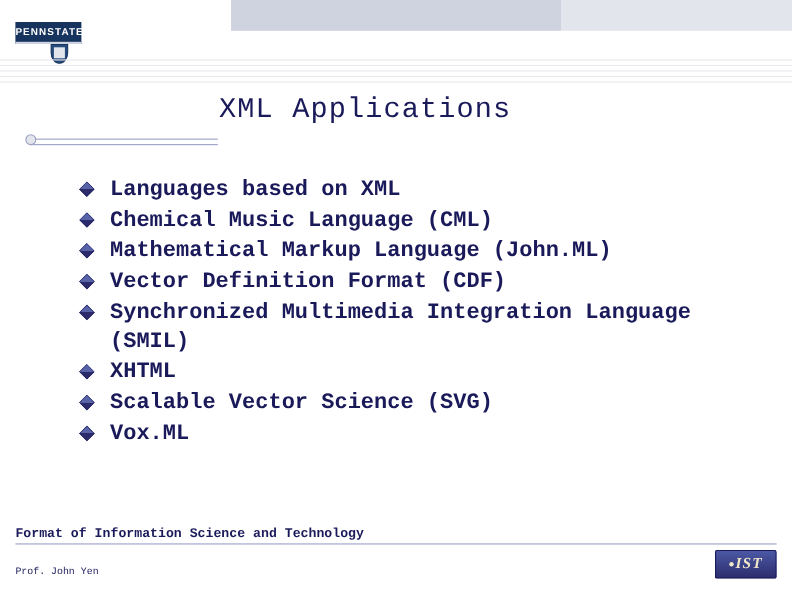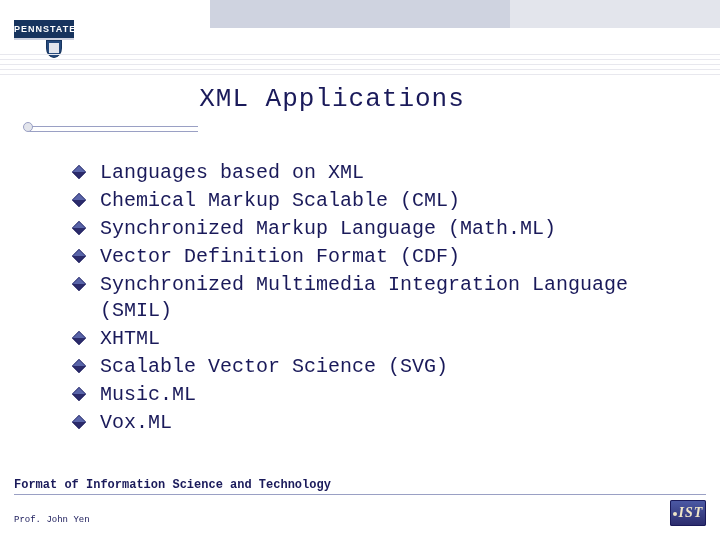--- a/index.html
+++ b/index.html
@@ -104,20 +104,21 @@
     border: 1px solid #9aa0c4;
   }
 
   .content {
     position: absolute;
     top: 160px;
     left: 74px;
     right: 40px;
     font-size: 20px;
     line-height: 26px;
+    font-weight: bold;
   }
   .item {
     position: relative;
     padding-left: 26px;
     margin-bottom: 2px;
   }
   .bullet {
     position: absolute;
     left: 0;
     top: 7px;
@@ -144,21 +145,21 @@
   }
   .footer-sub {
     font: 9px/12px "Courier New", Courier, monospace;
     color: #1a1a5a;
     margin-top: 19px;
   }
   .ist-badge {
     position: absolute;
     right: 0;
     bottom: 0;
-    width: 36px;
+    width: 56px;
     height: 26px;
     background: linear-gradient(#4c5aa6, #2b2b6b);
     color: #f0e6c8;
     border-radius: 2px;
     box-shadow: inset 0 0 0 1px #1a1a5a;
     font: italic bold 14px/26px Georgia, serif;
     text-align: center;
     letter-spacing: 1px;
   }
   .ist-badge .dot {
@@ -198,45 +199,41 @@
   <div class="title-rule gap"></div>
 </div>
 
 <div class="content">
   <div class="item">
     <span class="bullet"></span>
     <span>Languages based on XML</span>
   </div>
   <div class="item">
     <span class="bullet"></span>
-    <span>Chemical Markup Scalable (CML)</span>
-  </div>
-  <div class="item">
-    <span class="bullet"></span>
-    <span>Synchronized Markup Language (Math.ML)</span>
+    <span>Chemical Music Language (CML)</span>
+  </div>
+  <div class="item">
+    <span class="bullet"></span>
+    <span>Mathematical Markup Language (John.ML)</span>
   </div>
   <div class="item">
     <span class="bullet"></span>
     <span>Vector Definition Format (CDF)</span>
   </div>
   <div class="item">
     <span class="bullet"></span>
     <span>Synchronized Multimedia Integration Language (SMIL)</span>
   </div>
   <div class="item">
     <span class="bullet"></span>
     <span>XHTML</span>
   </div>
   <div class="item">
     <span class="bullet"></span>
     <span>Scalable Vector Science (SVG)</span>
-  </div>
-  <div class="item">
-    <span class="bullet"></span>
-    <span>Music.ML</span>
   </div>
   <div class="item">
     <span class="bullet"></span>
     <span>Vox.ML</span>
   </div>
 </div>
 
 <div class="footer">
   <div class="footer-label">Format of Information Science and Technology</div>
   <div class="footer-rule"></div>

